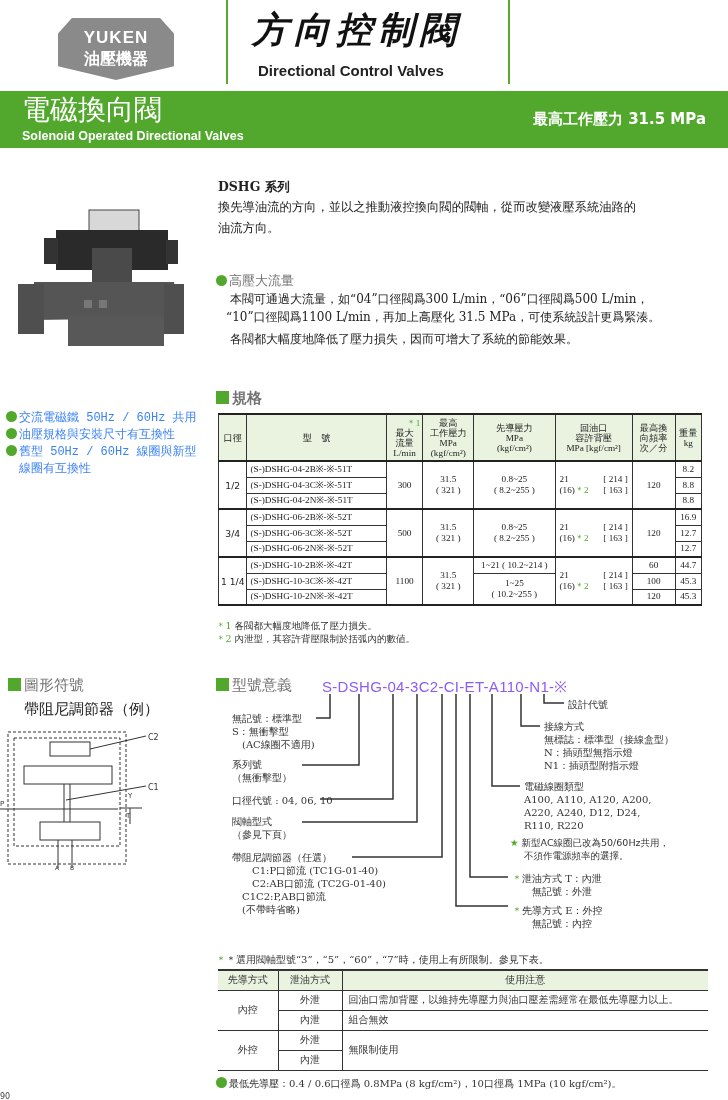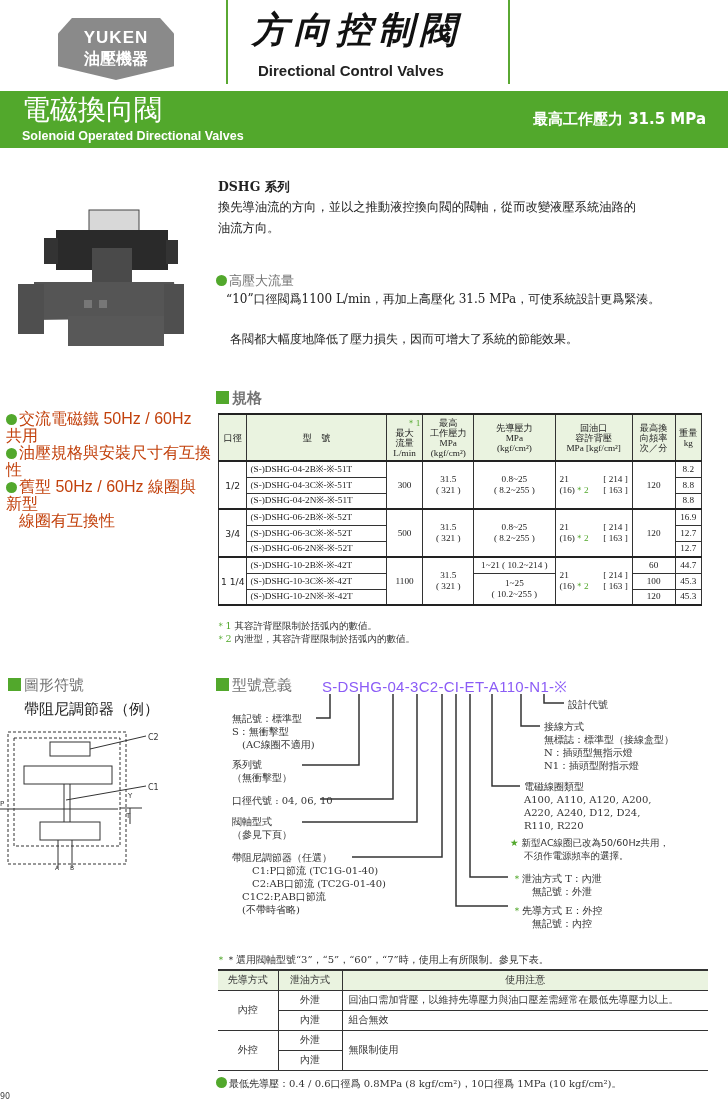--- a/index.html
+++ b/index.html
@@ -17,21 +17,21 @@
 .band-t{left:22px;top:92px;font-family:"DejaVu Sans",sans-serif;font-size:28px;color:#fff;line-height:36px}
 .band-s{left:22px;top:129px;font-family:"Liberation Sans",sans-serif;font-weight:bold;font-size:12.5px;color:#fff}
 .band-r{right:22px;top:110px;font-family:"DejaVu Sans",sans-serif;font-weight:bold;font-size:15px;color:#fff}
 
 .valve{left:14px;top:200px;width:170px;height:150px}
 
 .txt{font-size:12.3px;line-height:21px}
 .gdot{display:inline-block;width:11px;height:11px;border-radius:50%;background:#52a82c;margin-right:2px;vertical-align:-1px}
 .gsq{display:inline-block;width:13px;height:13px;background:#52a82c;margin-right:3px;vertical-align:-1px}
 .head2{font-family:"DejaVu Sans",sans-serif;font-size:15px;font-weight:bold;color:#737373}
-.feat{font-family:Liberation Sans, sans-serif;font-size:16px;line-height:17px;color:#c2410c}
+.feat{font-family:Liberation Mono, monospace;font-size:12px;line-height:17px;color:#3b82f6}
 
 table{border-collapse:collapse}
 .spec{left:218px;top:413px;width:484px;font-size:9.2px;font-family:"Liberation Serif",serif;color:#222}
 .spec td,.spec th{border:1px solid #333;text-align:center;padding:0;font-weight:normal;line-height:11px}
 .spec thead th{background:#eaf3e0;height:47px;line-height:10px;vertical-align:middle}
 .spec tbody td{height:16px}
 .spec .model{text-align:left;padding-left:3px;white-space:nowrap}
 .spec .bt{border-top:2px solid #222}
 .g{color:#52a82c}
 .note{font-size:9.5px;color:#333;line-height:13px}
@@ -76,20 +76,21 @@
     <rect x="85" y="100" width="8" height="8" fill="#777"></rect>
 </svg>
 
 <div class="abs txt" style="left:218px;top:176px;width:500px">
   <div style="font-weight:bold;font-size:12.5px">DSHG 系列</div>
   <div>換先導油流的方向，並以之推動液控換向閥的閥軸，從而改變液壓系統油路的</div>
   <div>油流方向。</div>
 </div>
 <div class="abs" style="left:216px;top:272px;width:510px">
   <div class="head2" style="font-size:13px;font-weight:normal"><span class="gdot"></span><span>高壓大流量</span></div>
+  <div class="txt" style="padding-left:14px;font-size:12px;line-height:18px">本閥可通過大流量，如“04”口徑閥爲300 L/min，“06”口徑閥爲500 L/min，</div>
   <div class="txt" style="padding-left:10px;font-size:12px;line-height:18px">“10”口徑閥爲1100 L/min，再加上高壓化 31.5 MPa，可使系統設計更爲緊湊。</div>
 </div>
 <div class="abs" style="left:216px;top:330px;width:510px">
   <div class="txt" style="padding-left:14px;font-size:12px;line-height:18px">各閥都大幅度地降低了壓力損失，因而可增大了系統的節能效果。</div>
 </div>
 
 <div class="abs feat" style="left:6px;top:410px;width:205px">
   <div><span class="gdot"></span><span>交流電磁鐵 50Hz / 60Hz 共用</span></div>
   <div><span class="gdot"></span><span>油壓規格與安裝尺寸有互換性</span></div>
   <div><span class="gdot"></span><span>舊型 50Hz / 60Hz 線圈與新型</span></div>
@@ -218,21 +219,21 @@
         <td>45.3</td>
       </tr>
     <tr style="border-bottom:2px solid #222">
         <td class="model">(S-)DSHG-10-2N※-※-42T</td>
         <td>120</td>
         <td>45.3</td>
       </tr>
   </tbody>
 </table>
 <div class="abs note" style="left:216px;top:619px">
-  <div><span class="g">＊1</span> <span>其容許背壓限制於括弧內的數値。</span></div>
+  <div><span class="g">＊1</span> <span>各閥都大幅度地降低了壓力損失。</span></div>
   <div><span class="g">＊2</span> <span>內泄型，其容許背壓限制於括弧內的數値。</span></div>
 </div>
 
 <div class="abs head2" style="left:8px;top:676px;font-weight:normal"><span class="gsq"></span><span>圖形符號</span></div>
 <div class="abs sans" style="left:24px;top:700px;font-size:15px;color:#222">帶阻尼調節器（例）</div>
 <svg class="abs" style="left:0;top:728px" width="210" height="142" viewBox="0 0 210 142">
   <g fill="none" stroke="#333" stroke-width="1">
     <rect x="8" y="4" width="118" height="132" stroke-dasharray="3,2"></rect>
     <rect x="14" y="10" width="106" height="108" stroke-dasharray="3,2"></rect>
     <rect x="50" y="14" width="40" height="14"></rect>

